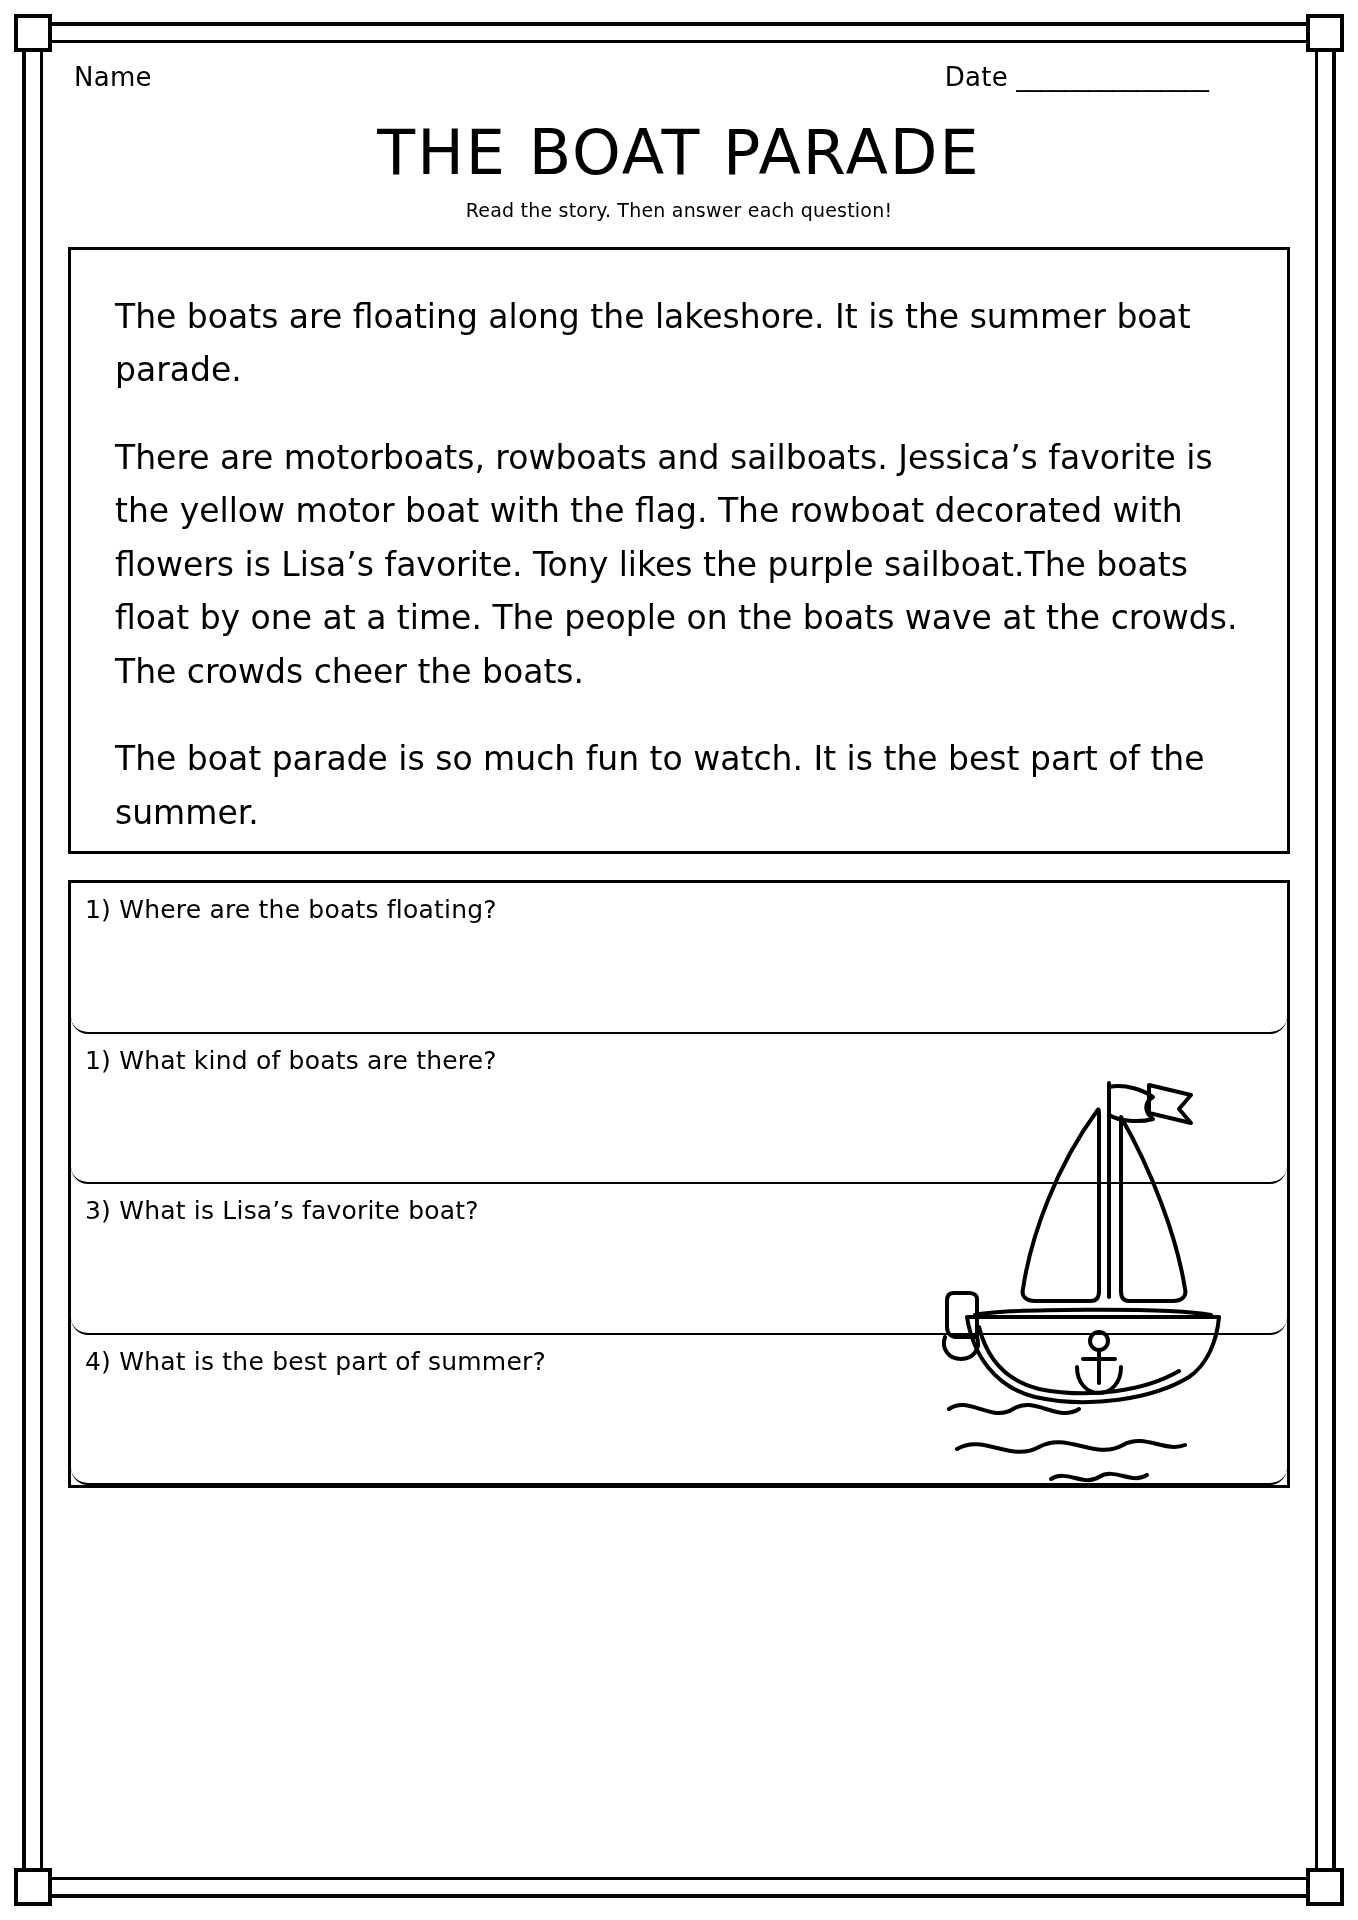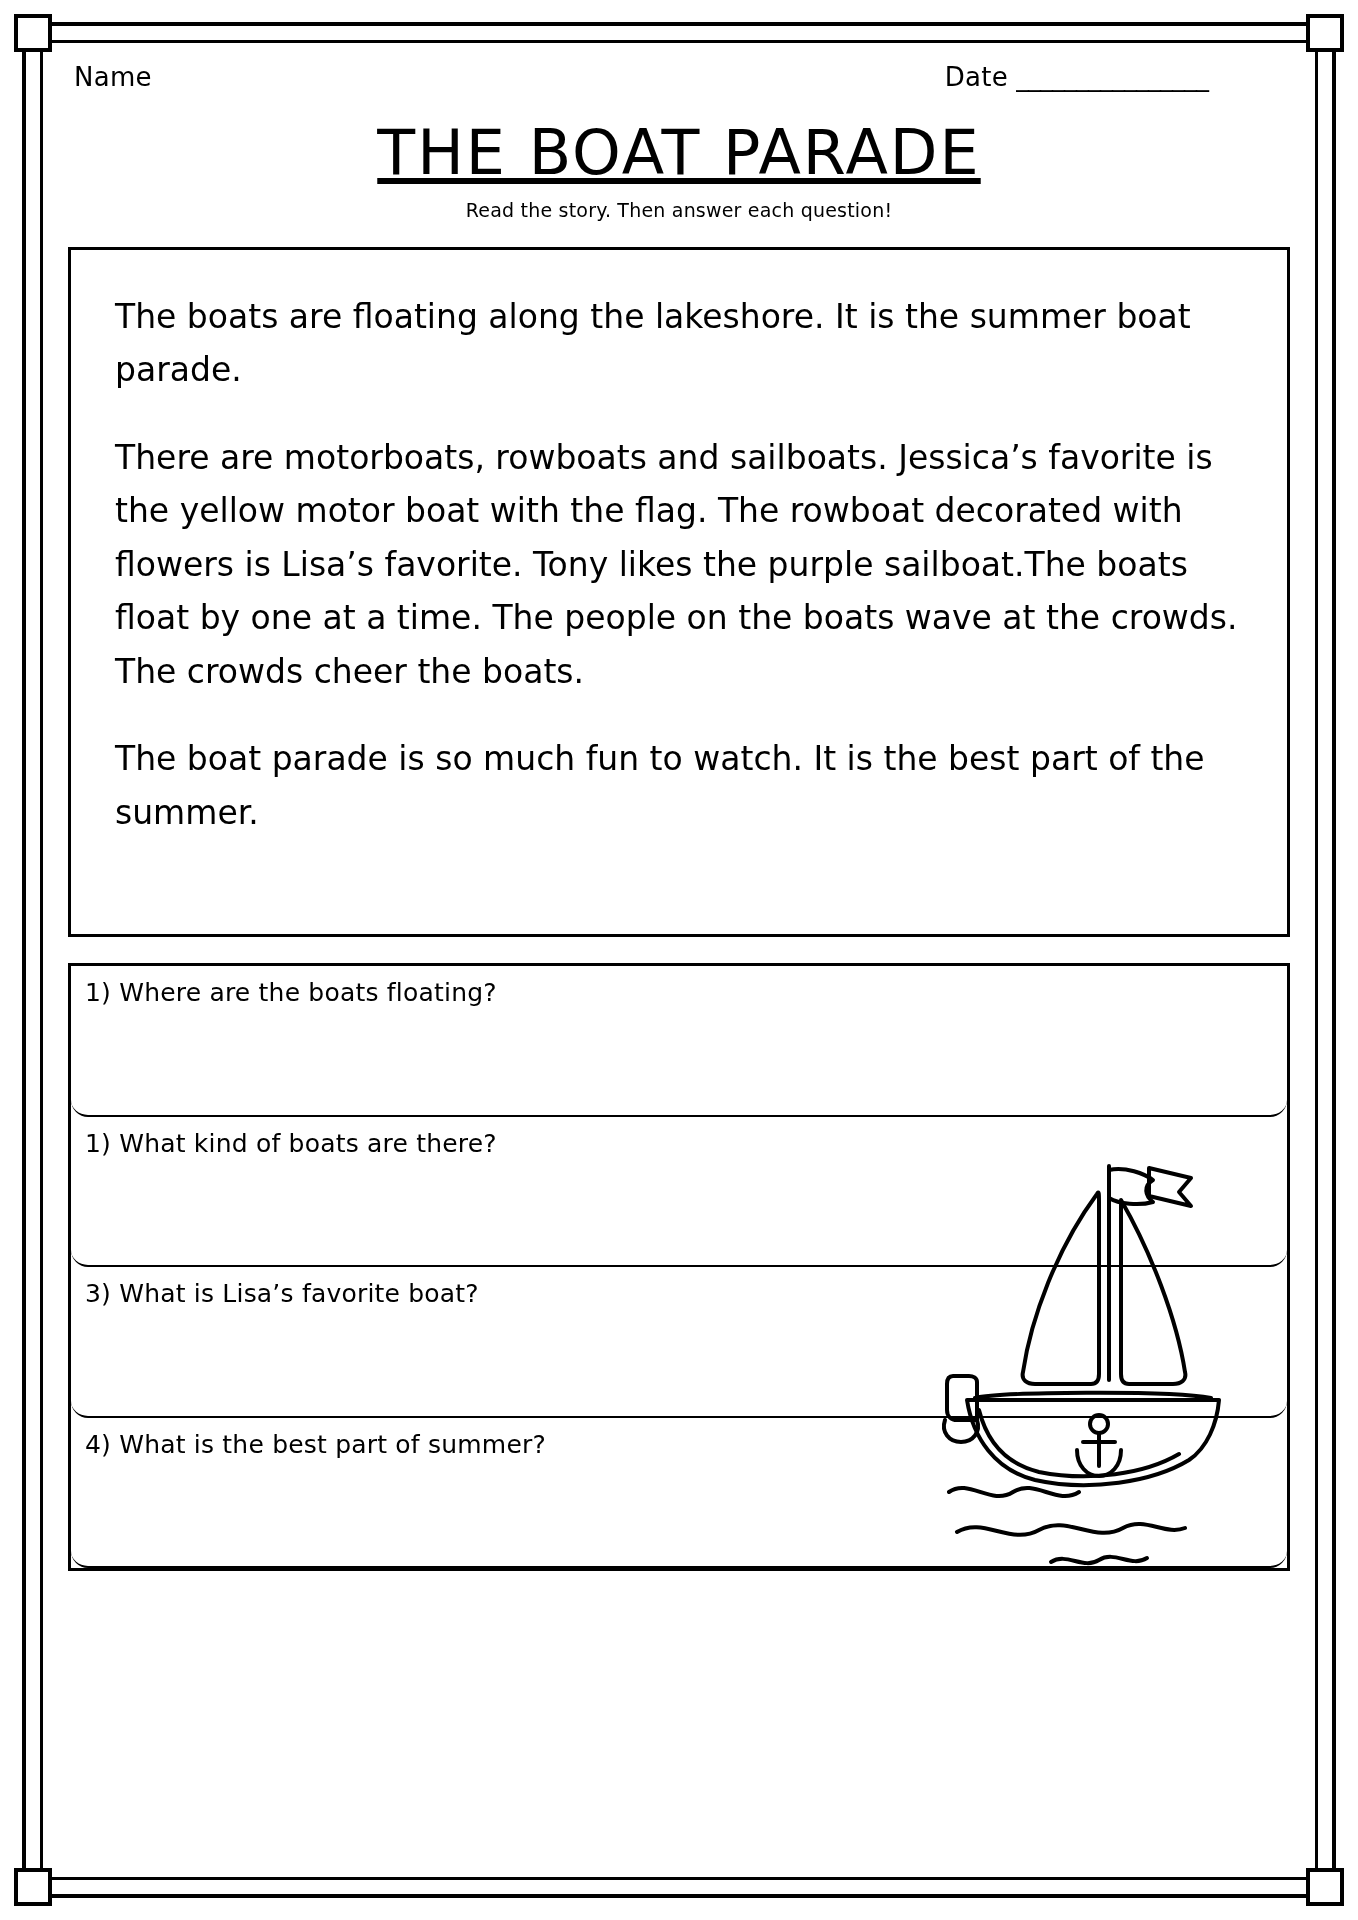--- a/index.html
+++ b/index.html
@@ -92,35 +92,34 @@
 
   
   .title {
     text-align: center;
     font-size: 62px;
     letter-spacing: 2px;
     margin-top: 24px;
     font-weight: normal;
     font-family: "DejaVu Sans", sans-serif;
     text-transform: uppercase;
-    text-decoration: underline;
   }
   .subtitle {
     text-align: center;
     font-size: 19px;
     margin-top: 10px;
     letter-spacing: 0.2px;
   }
 
   
   .story-box {
     margin-top: 26px;
     border: 3px solid #000;
     box-sizing: border-box;
-    height: 690px;
+    height: 607px;
     padding: 40px 40px 20px 44px;
   }
   .story-p {
     font-size: 33px;
     line-height: 1.62;
     margin: 0 0 34px 0;
   }
   .story-p:last-child { margin-bottom: 16px; }
 
   

